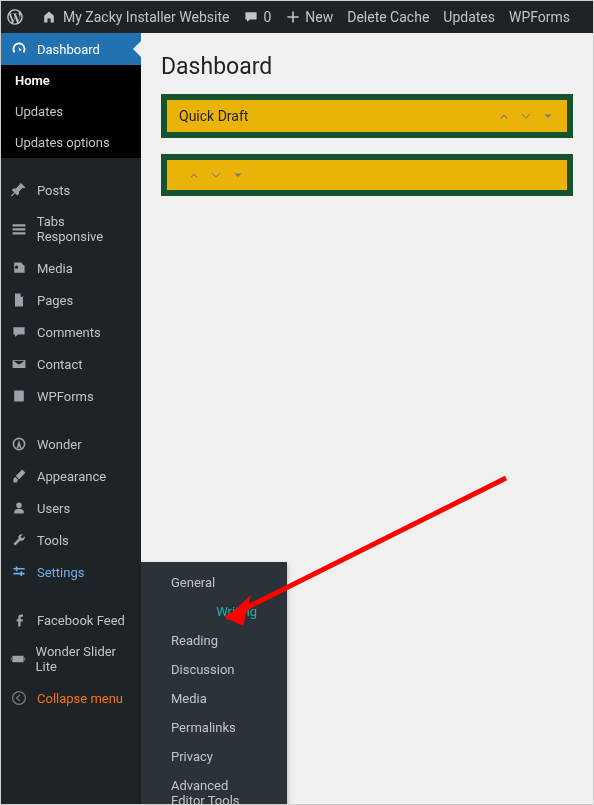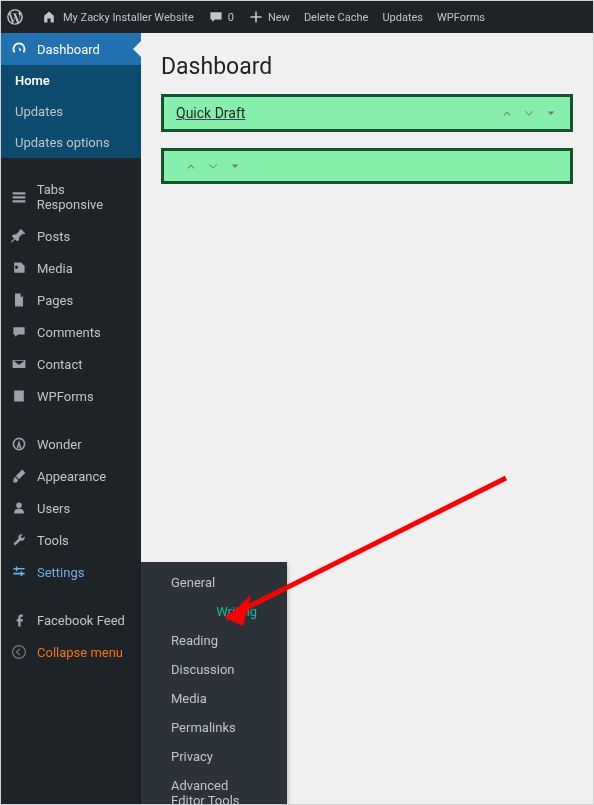--- a/index.html
+++ b/index.html
@@ -1,54 +1,54 @@
 <!DOCTYPE html>
 <html><head>
 <meta charset="utf-8">
 <style>
   html,body{margin:0;padding:0;font-family:-apple-system,BlinkMacSystemFont,"Segoe UI",Roboto,Helvetica,Arial,sans-serif;font-size:13px;color:#3c434a;background:#f0f0f1;}
   *{box-sizing:border-box;}
   .frame{width:594px;height:805px;border:1px solid #d0d0d0;position:relative;overflow:hidden;}
 
   
-  .topbar{height:32px;background:#1d2327;color:#c3c4c7;display:flex;align-items:center;padding:0 6px;font-size:11px;}
+  .topbar{height:32px;background:#1d2327;color:#c3c4c7;display:flex;align-items:center;padding:0 6px;font-size:14px;}
   .topbar .tb-item{display:flex;align-items:center;margin-right:14px;cursor:pointer;}
   .topbar svg{width:16px;height:16px;fill:#c3c4c7;margin-right:4px;}
   .topbar .site-name{margin-left:2px;}
 
   
   .main{position:absolute;top:32px;left:0;right:0;bottom:0;}
   .sidebar{width:140px;background:#1d2327;color:#c3c4c7;position:absolute;top:0;left:0;bottom:0;font-size:13px;}
   .content{position:absolute;top:0;left:140px;right:0;bottom:0;padding:10px 20px 0 20px;}
 
   
   .menu{list-style:none;margin:0;padding:0;}
   .menu>li{display:flex;align-items:center;padding:8px 8px 8px 8px;cursor:pointer;position:relative;}
   .menu>li .mi-icon{width:20px;display:flex;justify-content:center;margin-right:8px;}
   .menu>li .mi-icon svg{width:16px;height:16px;fill:#9ca2a7;}
   .menu>li.active{background:#2271b1;color:#fff;}
   .menu>li.active .mi-icon svg{fill:#fff;}
   .menu>li.active::after{content:"";position:absolute;right:-0px;top:50%;transform:translateY(-50%);border:8px solid transparent;border-right-color:#f0f0f1;}
-  .menu>li.sub{padding-left:10px;background:#0c4a6e;}
+  .menu>li.sub{padding-left:10px;background:#000000;}
   .menu>li.sub.noicon{padding-left:14px;}
   .menu>li.sub.current{color:#fff;font-weight:600;}
   .menu .spacer{height:10px;background:#1d2327;}
   .menu>li.highlighted{color:#72aee6;text-align:right;}
   .menu>li.highlighted .mi-icon svg{fill:#72aee6;}
   .menu>li.collapse .mi-icon svg{fill:#787c82;}
   .menu>li.collapse{color:#f97316;}
 
   
   .flyout{position:absolute;left:140px;top:529px;width:146px;background:#2c3338;color:#c3c4c7;padding:6px 0;z-index:30;box-shadow:0 3px 5px rgba(0,0,0,0.3);}
   .flyout .fi{padding:7px 30px;cursor:pointer;font-size:13px;}
   .flyout .fi.sel{color:#14b8a6;text-align:right;}
 
   
   h1.page-title{font-size:23px;font-weight:400;margin:10px 0 14px 0;color:#1d2327;}
-  .postbox{border:3px solid #14532d;background:#86efac;margin-bottom:16px;text-decoration:underline;}
+  .postbox{border:6px solid #14532d;background:#eab308;margin-bottom:16px;}
   .postbox-header{display:flex;align-items:center;padding:8px 12px;}
   .postbox-header .title{flex:1;font-size:14px;font-weight:400;color:#1d2327;}
   .postbox-header .controls{display:flex;align-items:center;color:#787c82;}
   .postbox-header .controls span{margin-left:8px;cursor:pointer;display:flex;}
   .postbox-header .controls svg{width:14px;height:14px;fill:#787c82;}
 
   
   .arrow{position:absolute;left:165px;top:435px;z-index:50;pointer-events:none;}
 </style>
 </head>
@@ -99,32 +99,32 @@
         </li>
         <li class="sub noicon current">Home</li>
         <li class="sub noicon">Updates</li>
         <li class="sub noicon">Updates options</li>
 
         <li class="spacer"></li>
 
         <li>
             <span class="mi-icon">
               <svg viewBox="0 0 20 20">
+                <path d="m13 2 5 5-2 1-1-1-5 5v3l-2 2-3-3-4 4-1-1 4-4-3-3 2-2h3l5-5-1-1Z"></path>
+              </svg>
+            </span>
+            <span>Posts</span>
+          </li>
+        <li>
+            <span class="mi-icon">
+              <svg viewBox="0 0 20 20">
                 <path d="M2 4h16v3H2Zm0 5h16v3H2Zm0 5h16v3H2Z"></path>
               </svg>
             </span>
             <span>Tabs Responsive</span>
-          </li>
-        <li>
-            <span class="mi-icon">
-              <svg viewBox="0 0 20 20">
-                <path d="m13 2 5 5-2 1-1-1-5 5v3l-2 2-3-3-4 4-1-1 4-4-3-3 2-2h3l5-5-1-1Z"></path>
-              </svg>
-            </span>
-            <span>Posts</span>
           </li>
         <li>
             <span class="mi-icon">
               <svg viewBox="0 0 20 20">
                 <path d="M4 3h9l2 3 2 1v9H4Zm3 4a2 2 0 1 0 2 2 2 2 0 0 0-2-2Z"></path>
               </svg>
             </span>
             <span>Media</span>
           </li>
         <li>
@@ -206,20 +206,28 @@
 
         <li class="spacer"></li>
 
         <li>
             <span class="mi-icon">
               <svg viewBox="0 0 20 20">
                 <path d="M12 3h3v3h-2c-.6 0-1 .4-1 1v2h3l-.5 3H12v6H9v-6H7V9h2V6.5A3.5 3.5 0 0 1 12 3Z"></path>
               </svg>
             </span>
             <span>Facebook Feed</span>
+          </li>
+        <li>
+            <span class="mi-icon">
+              <svg viewBox="0 0 20 20">
+                <path d="M3 6h14v8H3Zm-2 2h1v4H1Zm17 0h1v4h-1Z"></path>
+              </svg>
+            </span>
+            <span>Wonder Slider Lite</span>
           </li>
 
         <li class="collapse">
             <span class="mi-icon">
               <svg viewBox="0 0 20 20">
                 <circle cx="10" cy="10" r="8" fill="none" stroke="#787c82" stroke-width="1.5"></circle>
                 <path d="M11 6l-4 4 4 4" fill="none" stroke="#787c82" stroke-width="1.5"></path>
               </svg>
             </span>
             <span>Collapse menu</span>

